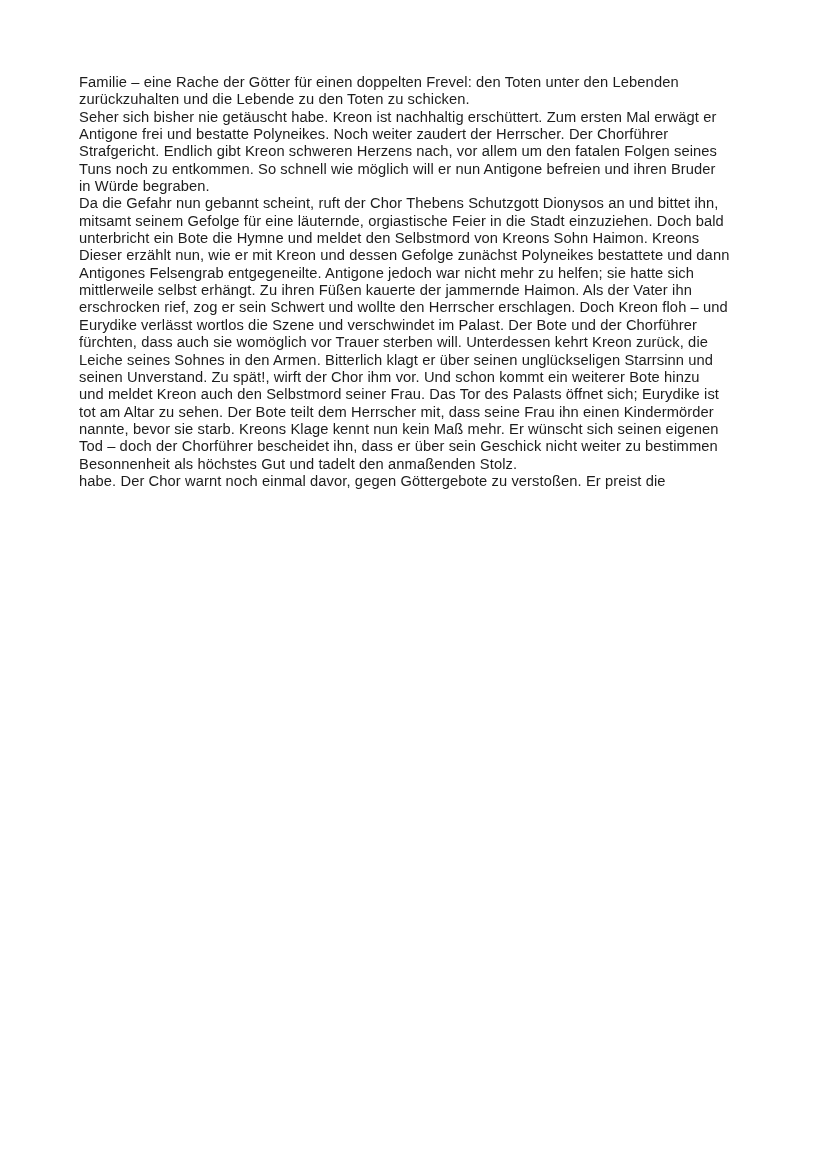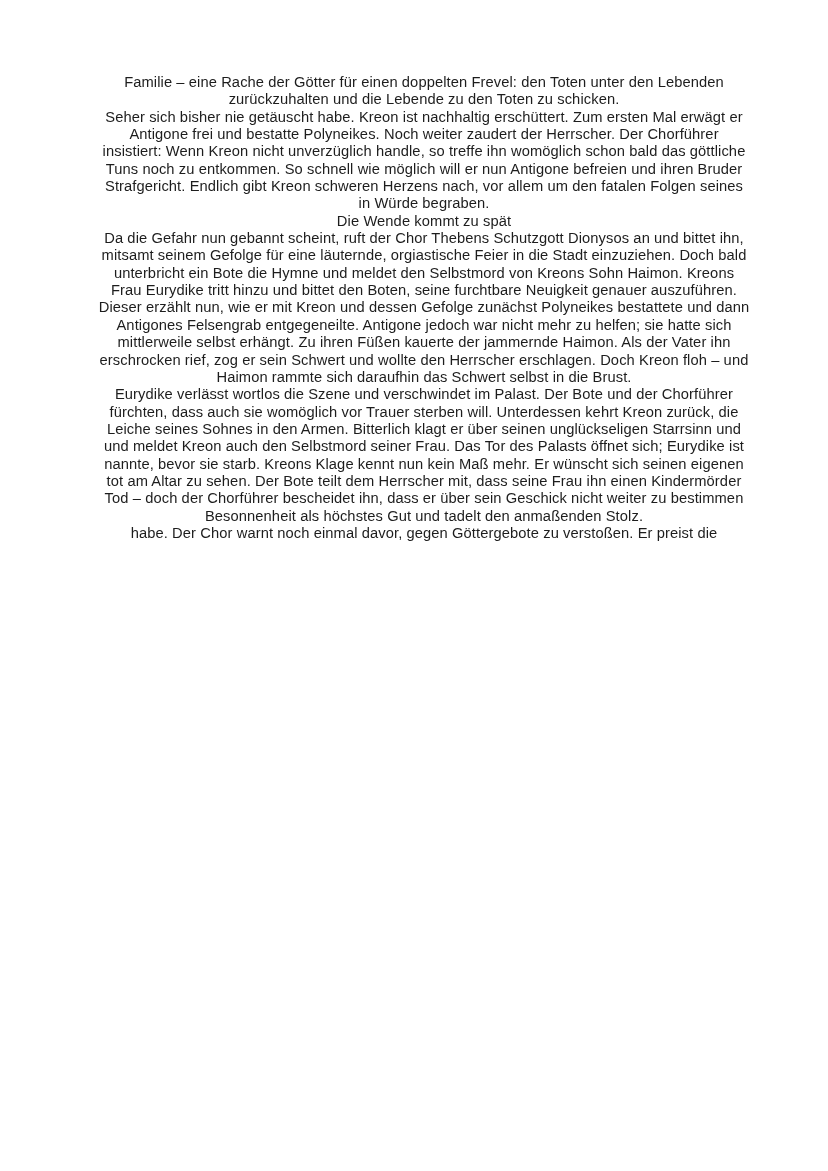--- a/index.html
+++ b/index.html
@@ -12,21 +12,20 @@
     height: 1171px;
     overflow: hidden;
     font-family: "Liberation Sans", sans-serif;
   }
   .page {
     position: relative;
     width: 828px;
     height: 1171px;
     background: #ffffff;
     box-sizing: border-box;
-    text-align: center;
   }
   .textblock {
     position: absolute;
     left: 79px;
     top: 74px;
     width: 690px;
     color: #1d1d1d;
     font-size: 14.7px;
     line-height: 17.35px;
     letter-spacing: 0.1px;
@@ -37,37 +36,34 @@
 </style>
 </head>
 <body>
 
 <div class="page">
   <div class="textblock">
       <div class="text-line">Familie – eine Rache der Götter für einen doppelten Frevel: den Toten unter den Lebenden</div>
       <div class="text-line">zurückzuhalten und die Lebende zu den Toten zu schicken.</div>
       <div class="text-line">Seher sich bisher nie getäuscht habe. Kreon ist nachhaltig erschüttert. Zum ersten Mal erwägt er</div>
       <div class="text-line">Antigone frei und bestatte Polyneikes. Noch weiter zaudert der Herrscher. Der Chorführer</div>
-      <div class="text-line">insistiert: Wenn Kreon nicht unverzüglich handle, so treffe ihn womöglich schon bald das göttliche</div>
+      <div class="text-line">Strafgericht. Endlich gibt Kreon schweren Herzens nach, vor allem um den fatalen Folgen seines</div>
       <div class="text-line">Tuns noch zu entkommen. So schnell wie möglich will er nun Antigone befreien und ihren Bruder</div>
-      <div class="text-line">Strafgericht. Endlich gibt Kreon schweren Herzens nach, vor allem um den fatalen Folgen seines</div>
       <div class="text-line">in Würde begraben.</div>
-      <div class="text-line">Die Wende kommt zu spät</div>
       <div class="text-line">Da die Gefahr nun gebannt scheint, ruft der Chor Thebens Schutzgott Dionysos an und bittet ihn,</div>
       <div class="text-line">mitsamt seinem Gefolge für eine läuternde, orgiastische Feier in die Stadt einzuziehen. Doch bald</div>
       <div class="text-line">unterbricht ein Bote die Hymne und meldet den Selbstmord von Kreons Sohn Haimon. Kreons</div>
-      <div class="text-line">Frau Eurydike tritt hinzu und bittet den Boten, seine furchtbare Neuigkeit genauer auszuführen.</div>
       <div class="text-line">Dieser erzählt nun, wie er mit Kreon und dessen Gefolge zunächst Polyneikes bestattete und dann</div>
       <div class="text-line">Antigones Felsengrab entgegeneilte. Antigone jedoch war nicht mehr zu helfen; sie hatte sich</div>
       <div class="text-line">mittlerweile selbst erhängt. Zu ihren Füßen kauerte der jammernde Haimon. Als der Vater ihn</div>
       <div class="text-line">erschrocken rief, zog er sein Schwert und wollte den Herrscher erschlagen. Doch Kreon floh – und</div>
-      <div class="text-line">Haimon rammte sich daraufhin das Schwert selbst in die Brust.</div>
       <div class="text-line">Eurydike verlässt wortlos die Szene und verschwindet im Palast. Der Bote und der Chorführer</div>
       <div class="text-line">fürchten, dass auch sie womöglich vor Trauer sterben will. Unterdessen kehrt Kreon zurück, die</div>
       <div class="text-line">Leiche seines Sohnes in den Armen. Bitterlich klagt er über seinen unglückseligen Starrsinn und</div>
+      <div class="text-line">seinen Unverstand. Zu spät!, wirft der Chor ihm vor. Und schon kommt ein weiterer Bote hinzu</div>
       <div class="text-line">und meldet Kreon auch den Selbstmord seiner Frau. Das Tor des Palasts öffnet sich; Eurydike ist</div>
+      <div class="text-line">tot am Altar zu sehen. Der Bote teilt dem Herrscher mit, dass seine Frau ihn einen Kindermörder</div>
       <div class="text-line">nannte, bevor sie starb. Kreons Klage kennt nun kein Maß mehr. Er wünscht sich seinen eigenen</div>
-      <div class="text-line">tot am Altar zu sehen. Der Bote teilt dem Herrscher mit, dass seine Frau ihn einen Kindermörder</div>
       <div class="text-line">Tod – doch der Chorführer bescheidet ihn, dass er über sein Geschick nicht weiter zu bestimmen</div>
       <div class="text-line">Besonnenheit als höchstes Gut und tadelt den anmaßenden Stolz.</div>
       <div class="text-line">habe. Der Chor warnt noch einmal davor, gegen Göttergebote zu verstoßen. Er preist die</div>
     </div>
 </div>
 
 </body></html>

